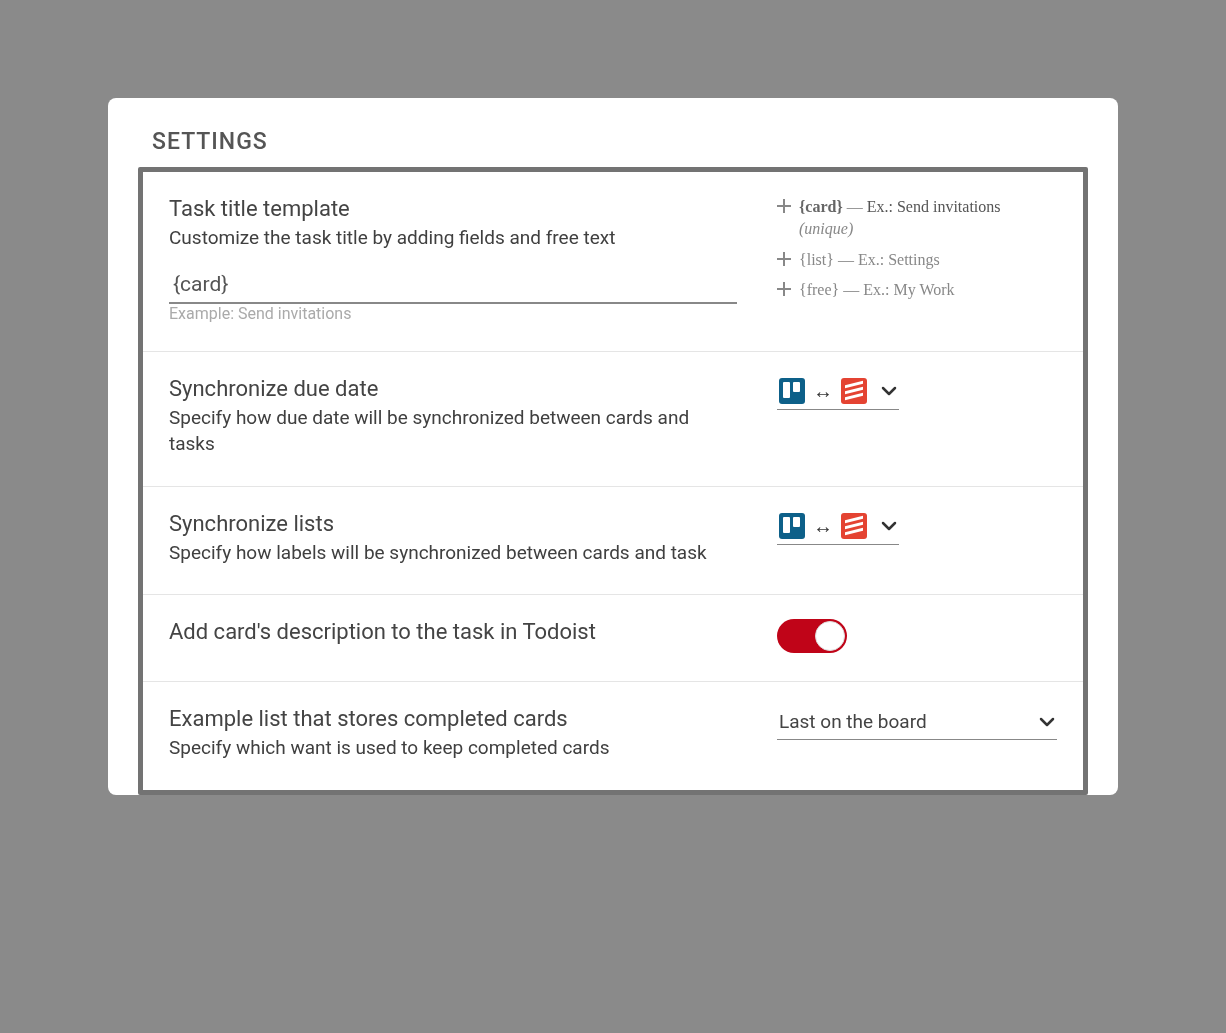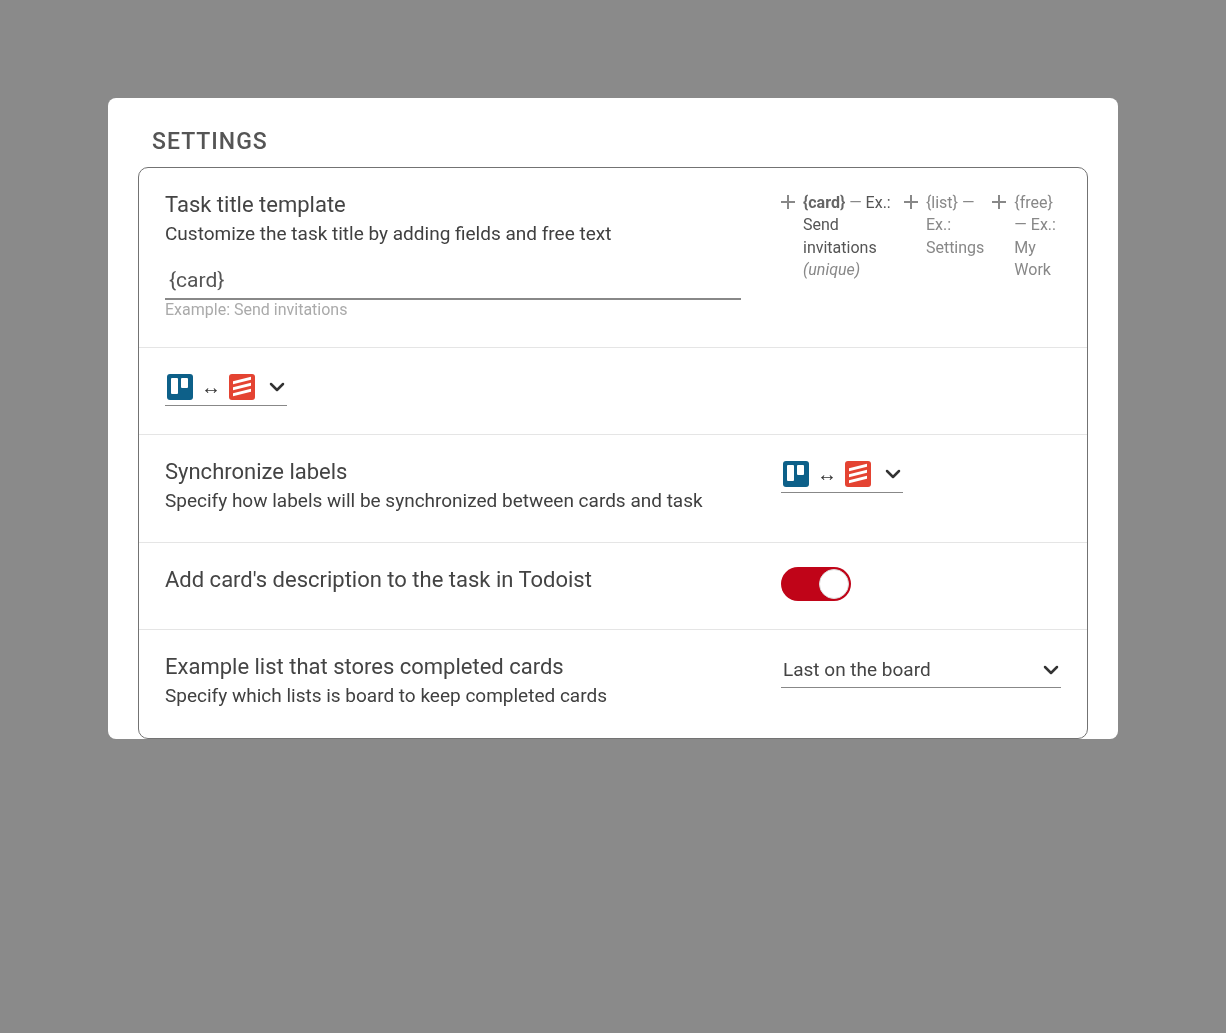--- a/index.html
+++ b/index.html
@@ -23,22 +23,22 @@
   .card-header {
     color: #555;
     font-size: 23px;
     font-weight: 500;
     letter-spacing: 1px;
     padding: 0 44px;
     text-transform: uppercase;
   }
   .settings-list {
     margin-top: 12px;
-    border: 1px solid #737373;
-    border-radius: 10px;
+    border: 5px solid #737373;
+    border-radius: 2px;
     margin-left: 30px;
     margin-right: 30px;
     margin-bottom: 30px;
   }
   .setting-row {
     display: flex;
     padding: 24px 26px 28px 26px;
     border-bottom: 1px solid #e5e5e5;
     gap: 40px;
   }
@@ -77,22 +77,23 @@
     background: transparent;
   }
   .example-line {
     font-size: 16px;
     color: #aaa;
     margin-top: 0;
   }
   
   .field-list {
     display: flex;
-    flex-direction: row;
+    flex-direction: column;
     gap: 8px;
+    font-family: Liberation Serif, serif;
   }
   .field-item {
     display: flex;
     align-items: flex-start;
     gap: 8px;
     font-size: 16px;
     color: #888;
     cursor: pointer;
     line-height: 1.4;
   }
@@ -215,35 +216,39 @@
               <span class="text">
                 <span class="token">{free}</span><span> — </span><span class="ex"><span>Ex.: </span><span>My Work</span></span>
               </span>
             </div>
 
           </div>
         </div>
       </div>
 
       <div class="setting-row">
+        <div class="setting-left">
+          <div class="setting-title">Synchronize due date</div>
+          <div class="setting-desc">Specify how due date will be synchronized between cards and tasks</div>
+        </div>
         <div class="setting-right">
           <div class="sync-select">
             <span class="app-icon trello-icon"></span>
             <span class="bidir-icon">↔</span>
             <span class="app-icon todoist-icon"></span>
             <svg class="chevron" viewBox="0 0 16 16">
                 <path d="M2 5l6 6 6-6" stroke="#333" stroke-width="2.5" fill="none" stroke-linecap="round" stroke-linejoin="round"></path>
               </svg>
           </div>
         </div>
       </div>
 
       <div class="setting-row">
         <div class="setting-left">
-          <div class="setting-title">Synchronize labels</div>
+          <div class="setting-title">Synchronize lists</div>
           <div class="setting-desc">Specify how labels will be synchronized between cards and task</div>
         </div>
         <div class="setting-right">
           <div class="sync-select">
             <span class="app-icon trello-icon"></span>
             <span class="bidir-icon">↔</span>
             <span class="app-icon todoist-icon"></span>
             <svg class="chevron" viewBox="0 0 16 16">
                 <path d="M2 5l6 6 6-6" stroke="#333" stroke-width="2.5" fill="none" stroke-linecap="round" stroke-linejoin="round"></path>
               </svg>
@@ -258,21 +263,21 @@
         <div class="setting-right">
           <div class="toggle">
             <div class="knob"></div>
           </div>
         </div>
       </div>
 
       <div class="setting-row">
         <div class="setting-left">
           <div class="setting-title">Example list that stores completed cards</div>
-          <div class="setting-desc">Specify which lists is board to keep completed cards</div>
+          <div class="setting-desc">Specify which want is used to keep completed cards</div>
         </div>
         <div class="setting-right">
           <div class="select-wrap">
             <span>Last on the board</span>
             <svg class="chevron" viewBox="0 0 16 16">
                 <path d="M2 5l6 6 6-6" stroke="#333" stroke-width="2.5" fill="none" stroke-linecap="round" stroke-linejoin="round"></path>
               </svg>
           </div>
         </div>
       </div>

